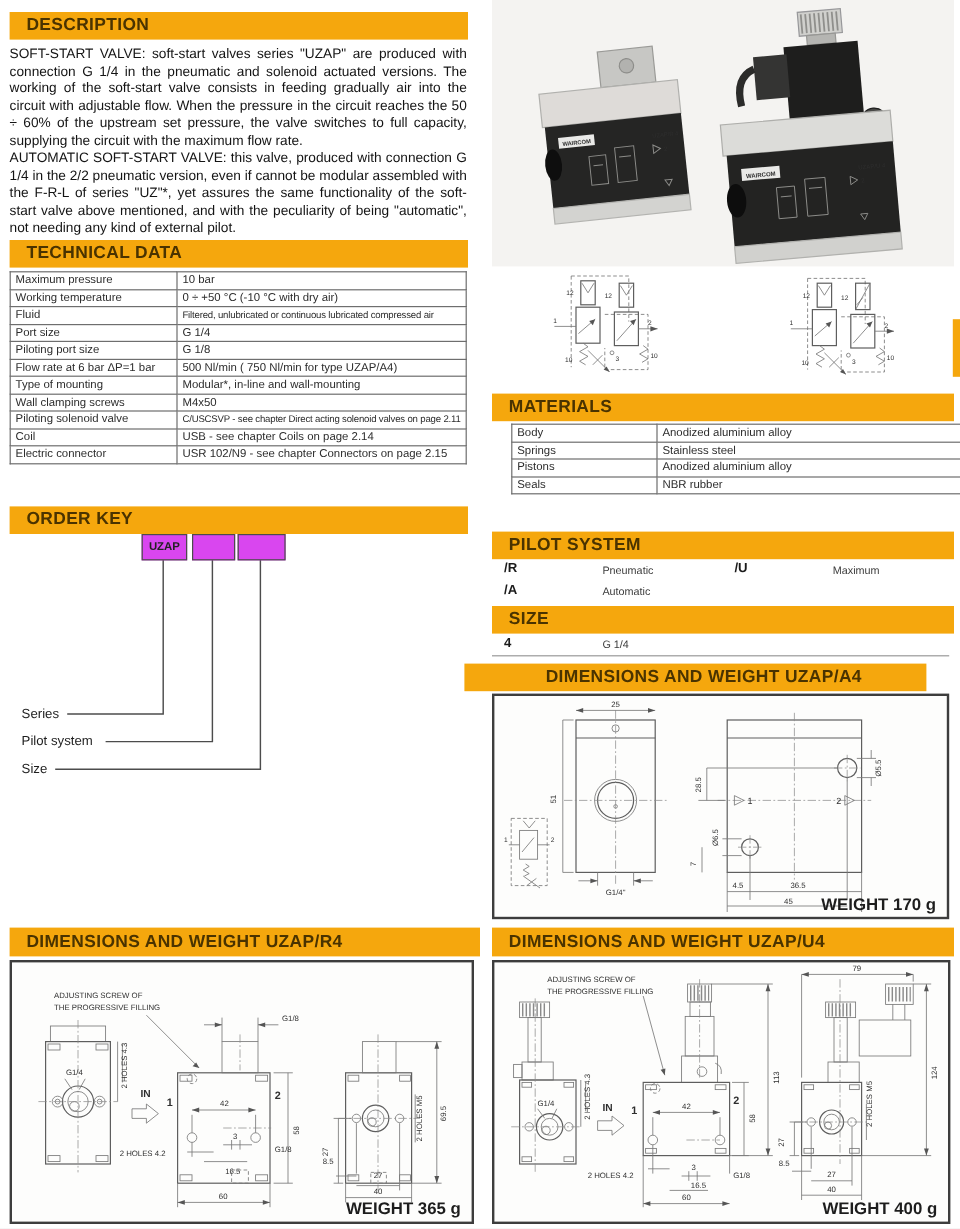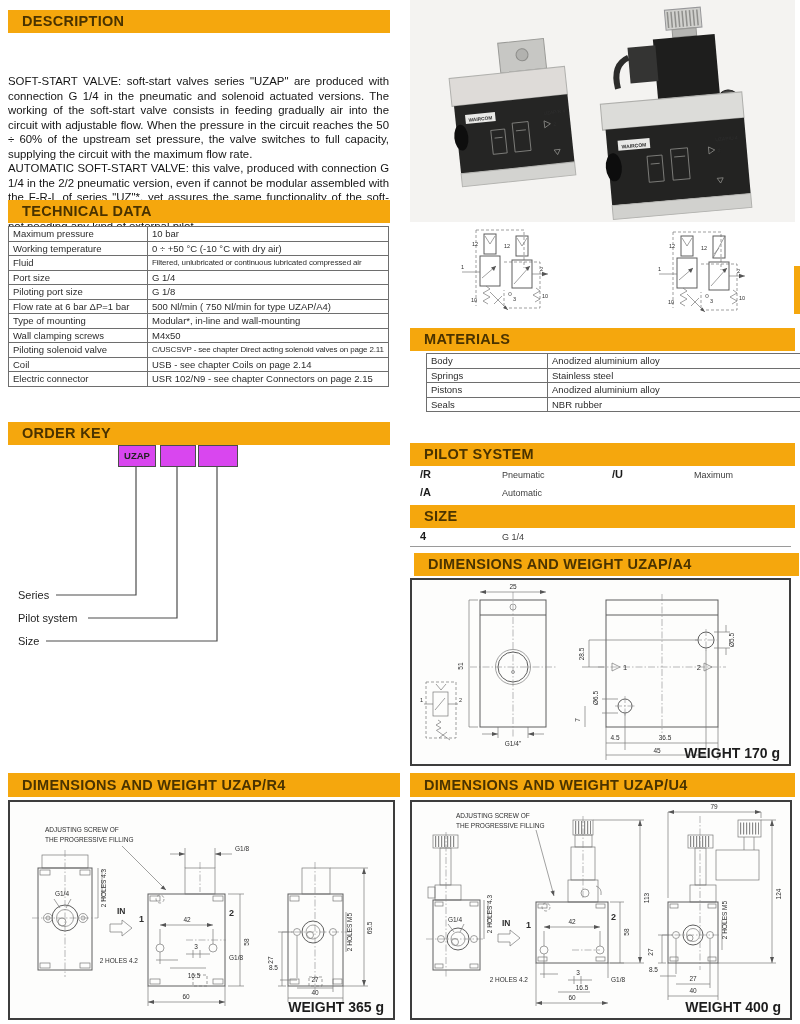--- a/index.html
+++ b/index.html
@@ -1,21 +1,21 @@
 <!DOCTYPE html>
 <html><head>
 <meta charset="utf-8">
 <style>
   html,body{margin:0;padding:0;background:#e8e8e8;}
   .page{position:relative;width:800px;height:1024px;background:#ffffff;overflow:hidden;
         font-family:"Liberation Sans",sans-serif;color:#222;}
   .abs{position:absolute;}
   .bar{position:absolute;background:#F5A70D;color:#4A3300;font-weight:bold;
        font-size:14.5px;line-height:23px;height:23px;padding-left:14px;letter-spacing:.3px;}
-  .desc{position:absolute;font-size:11.4px;line-height:14.55px;text-align:justify;color:#141414;margin-top:36px;}
+  .desc{position:absolute;font-size:11.4px;line-height:14.55px;text-align:justify;color:#141414;}
   .desc p{margin:0;}
   table.tbl{position:absolute;border-collapse:collapse;table-layout:fixed;background:#fff;}
   table.tbl td{border:1px solid #6e6e6e;font-size:9.5px;line-height:11.5px;
                padding:1px 4px;color:#2c2c2c;vertical-align:top;overflow:hidden;white-space:normal;}
   table.tbl td.sm{font-size:8px;letter-spacing:-.15px;white-space:nowrap;}
   .keybox{position:absolute;background:#d946ef;border:1.5px solid #4c4c4c;
           font-size:9.5px;font-weight:bold;color:#222;text-align:center;line-height:20px;height:20px;}
   .oklabel{position:absolute;font-size:11px;color:#1e1e1e;}
   .code{position:absolute;font-size:11px;font-weight:bold;color:#1b1b1b;}
   .codelabel{position:absolute;font-size:9px;color:#3c3c3c;margin-left:44px;}
@@ -259,21 +259,21 @@
   <div class="code" style="left:420px;top:486px;">/A</div>
   <div class="codelabel" style="left:458px;top:488px;">Automatic</div>
 
   <div class="bar" style="left:410px;top:505px;width:371px;">
     <span>SIZE</span>
   </div>
   <div class="code" style="left:420px;top:530px;">4</div>
   <div class="codelabel" style="left:458px;top:532px;">G 1/4</div>
   <div class="thinline" style="left:410px;top:546px;width:381px;"></div>
 
-  <div class="bar" style="left:414px;top:553px;width:371px;">
+  <div class="bar" style="left:387px;top:553px;width:371px;text-align:center;">
     <span>DIMENSIONS AND WEIGHT UZAP/A4</span>
   </div>
   <div class="dimbox" style="left:410px;top:578px;width:377px;height:184px;">
     <svg class="draw" width="377" height="180" viewBox="0 0 377 180">
 
       <rect class="ln" x="68" y="20" width="66" height="127"></rect>
       <line class="ln" x1="68" y1="35" x2="134" y2="35"></line>
       <circle class="lt" cx="101" cy="27" r="3"></circle>
       <circle class="ln" cx="101" cy="87" r="15"></circle>
         <circle class="lt" cx="101" cy="87" r="17.5"></circle>

